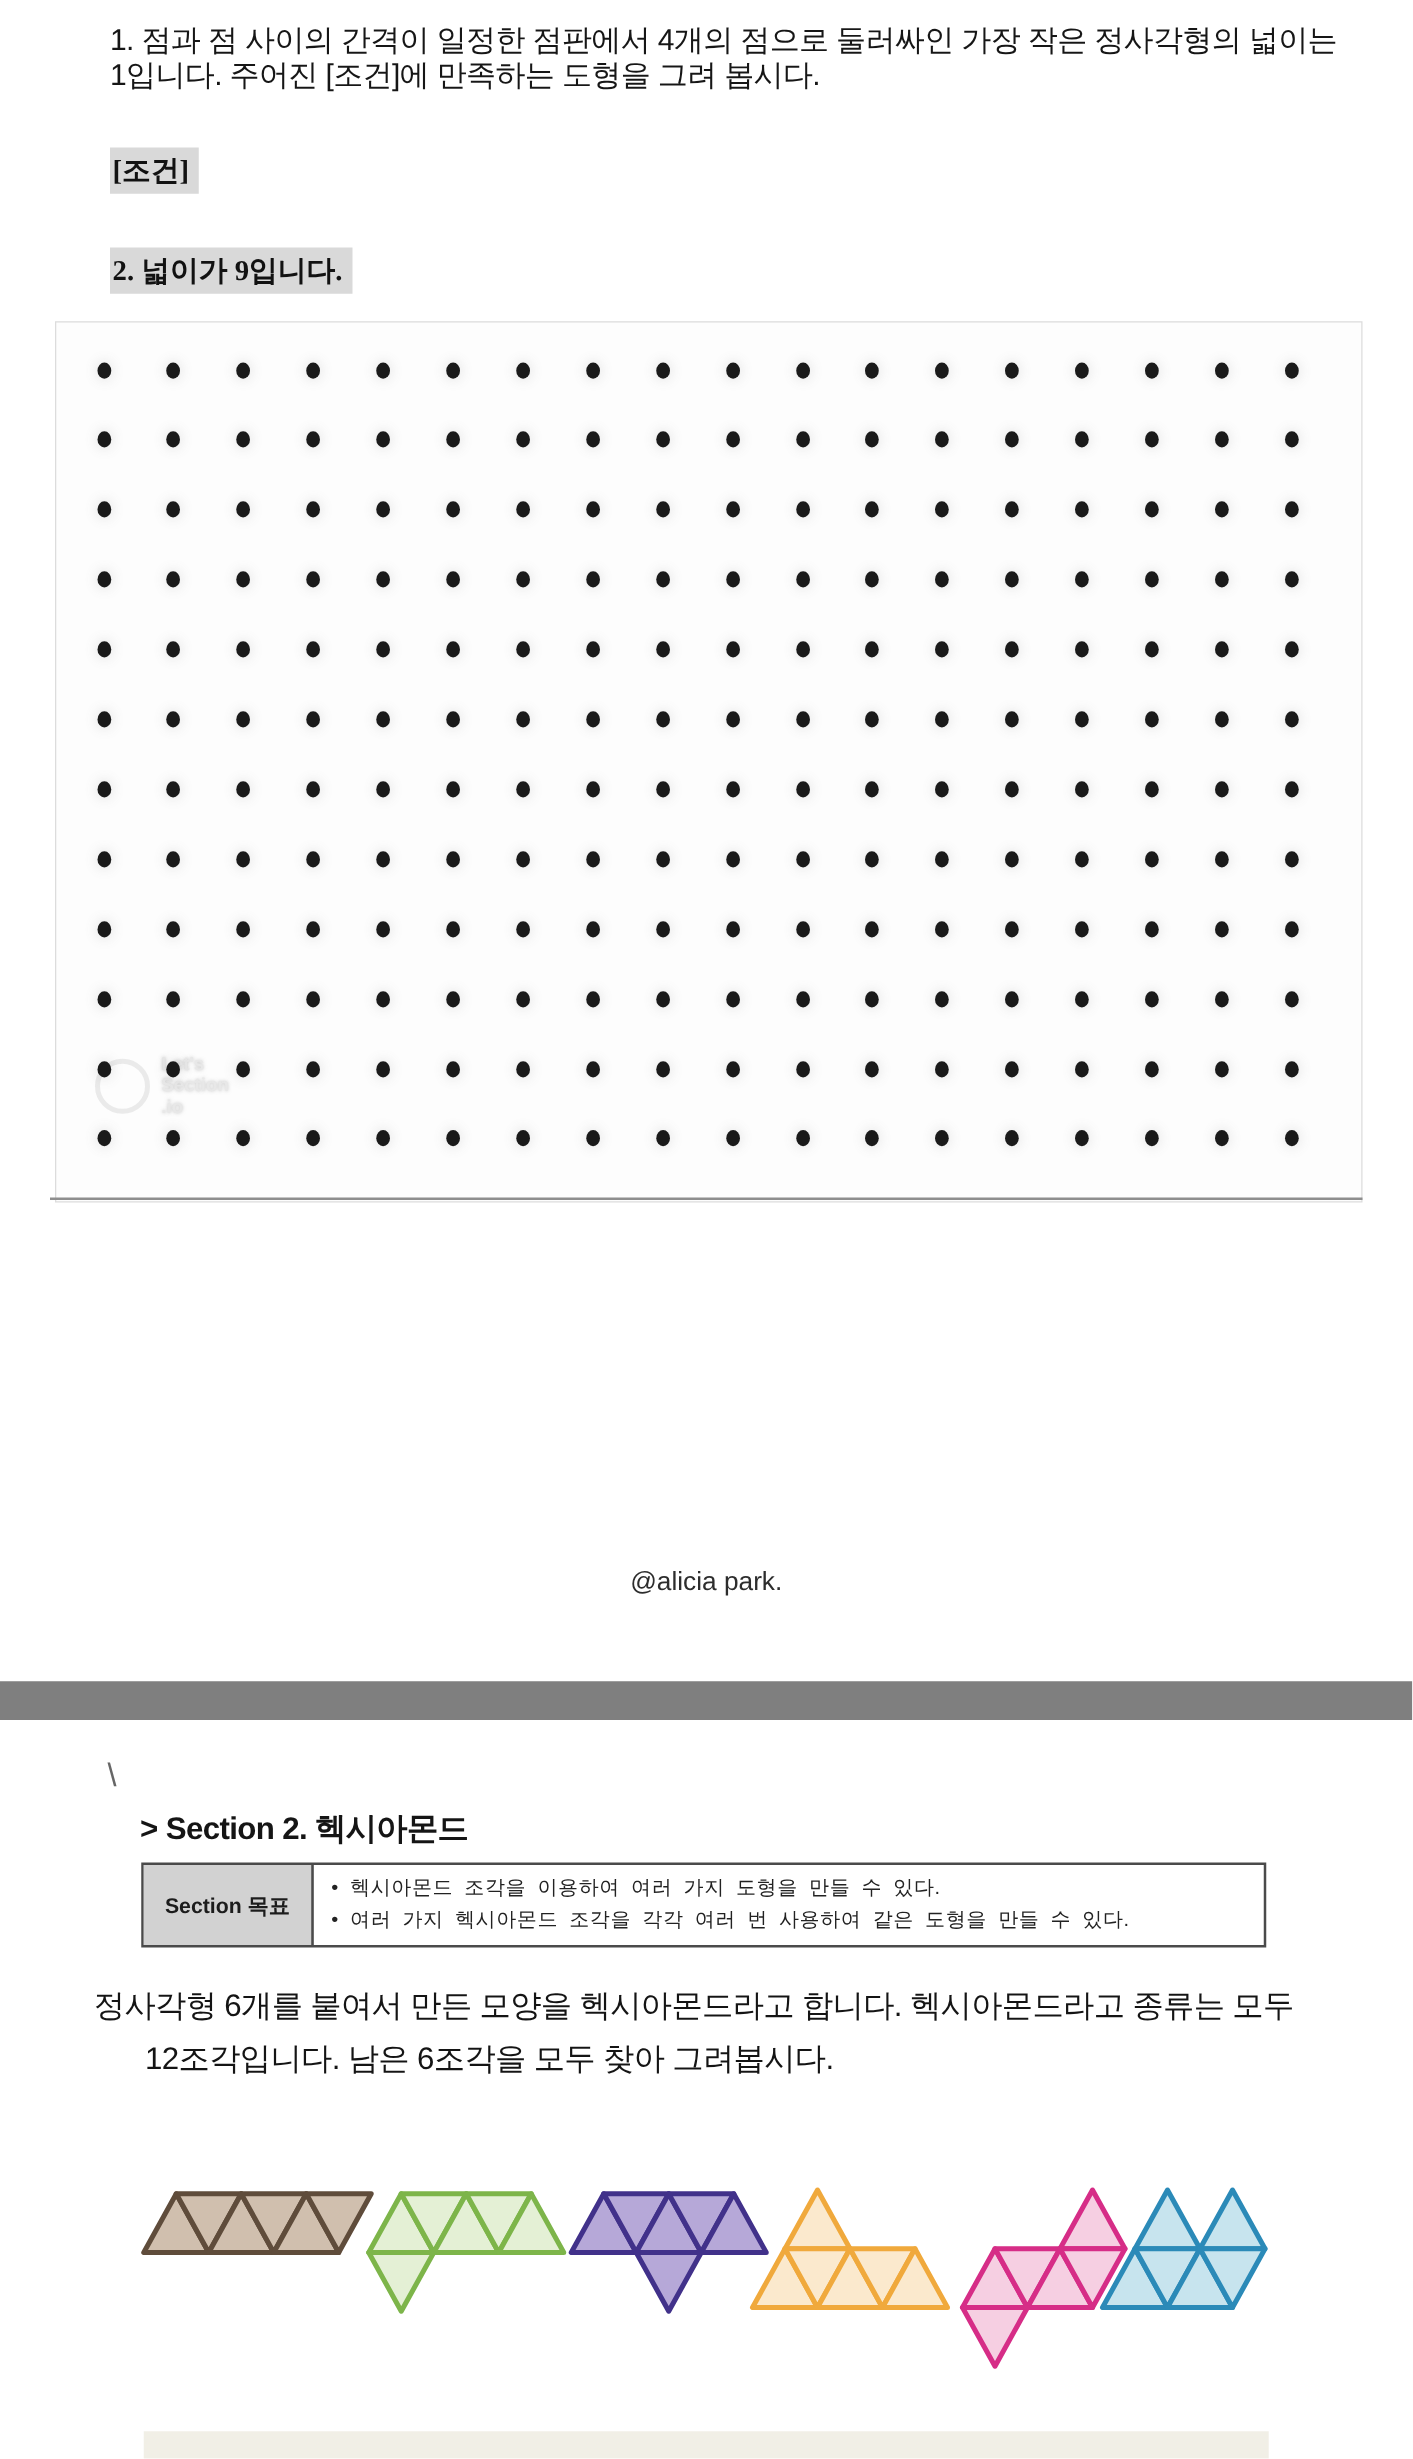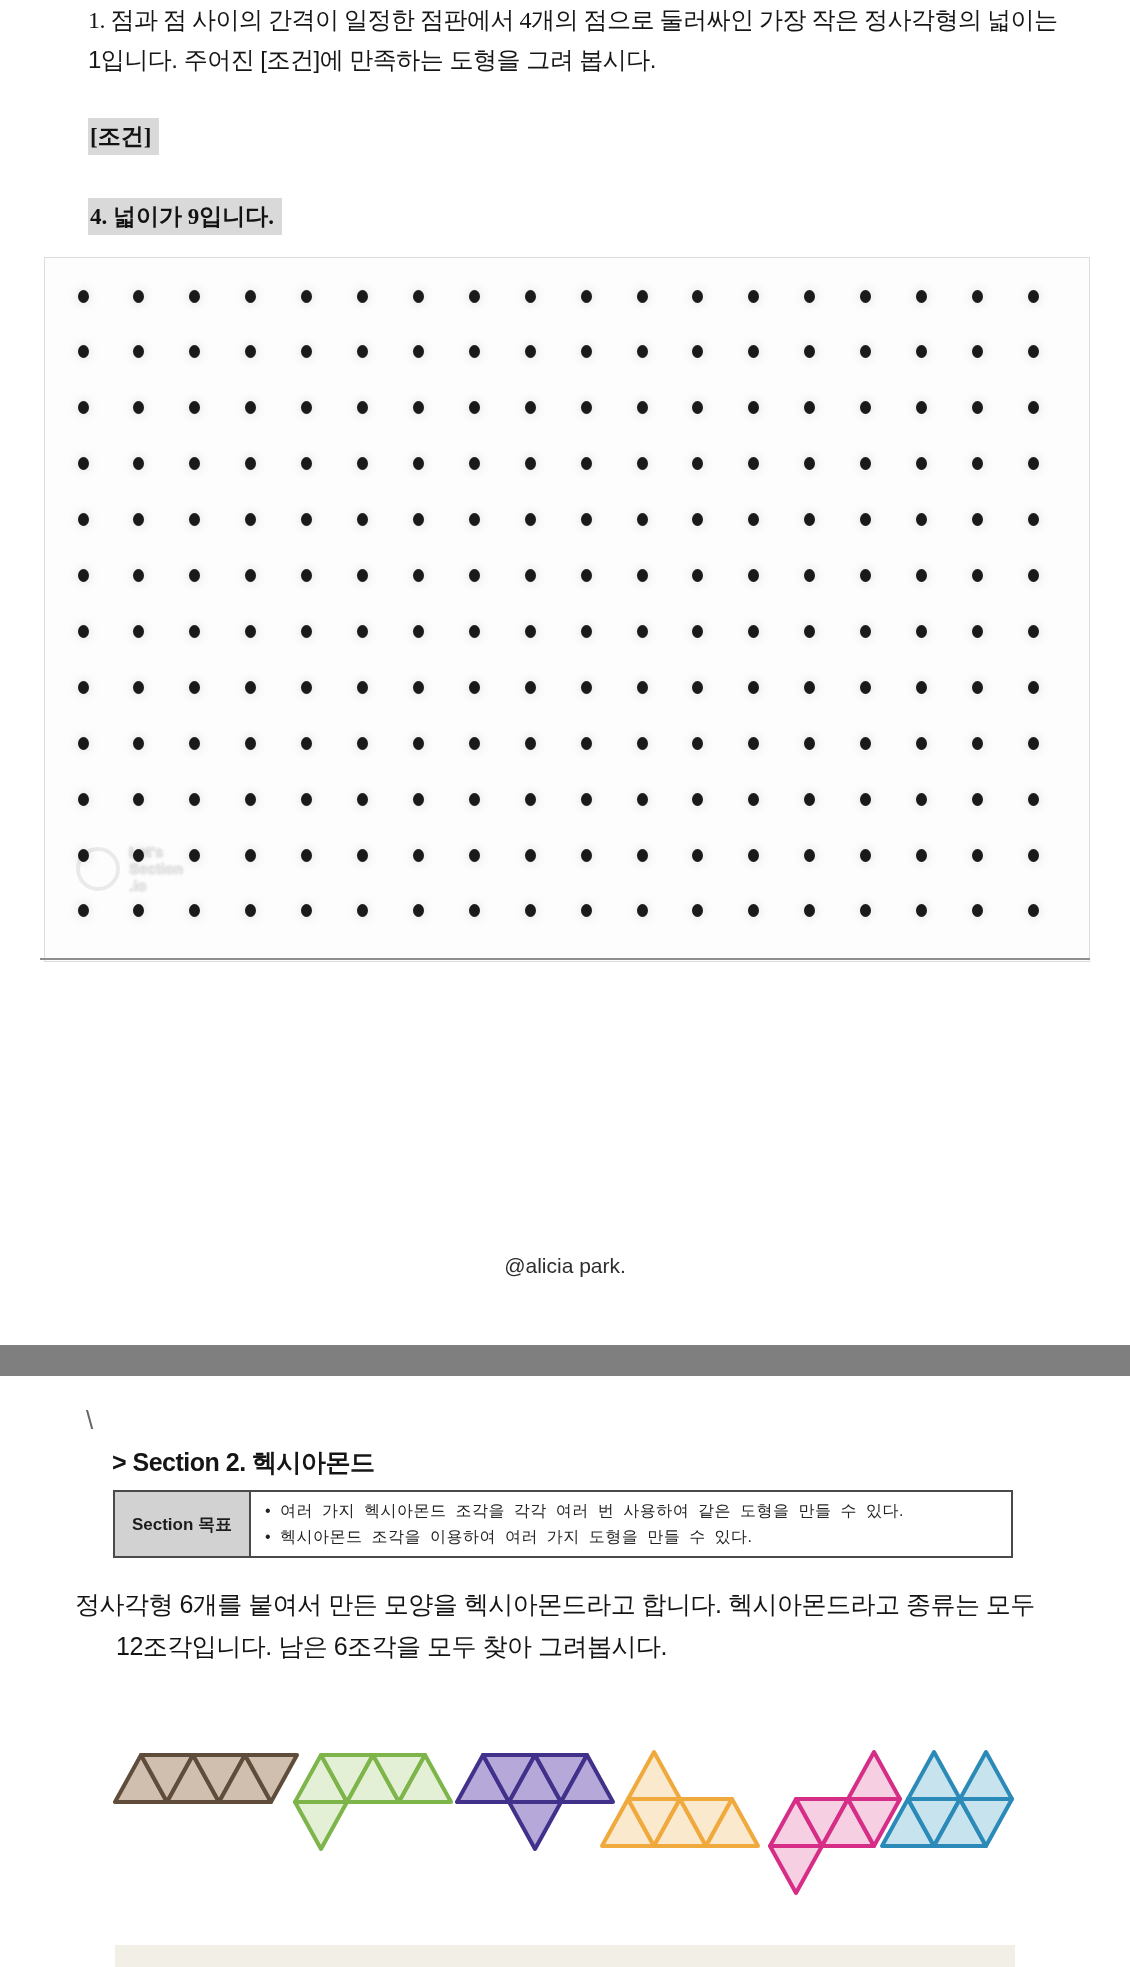--- a/index.html
+++ b/index.html
@@ -45,25 +45,25 @@
 
   .shapes-svg{left:0;top:1700px;}
 
   .bottom-strip{left:115px;top:1945px;width:900px;height:22px;background:#eceade;opacity:0.75;}
 </style>
 </head>
 <body>
 
 <div class="page">
 
-  <div class="abs problem-line" style="top:4px;font-family:Liberation Serif, serif;">1. 점과 점 사이의 간격이 일정한 점판에서 4개의 점으로 둘러싸인 가장 작은 정사각형의 넓이는</div>
+  <div class="abs problem-line" style="top:16px;">1. 점과 점 사이의 간격이 일정한 점판에서 4개의 점으로 둘러싸인 가장 작은 정사각형의 넓이는</div>
   <div class="abs problem-line" style="top:44px;">1입니다. 주어진 [조건]에 만족하는 도형을 그려 봅시다.</div>
 
   <div class="abs cond-line" style="top:118px;"><span class="hl">[조건]</span></div>
-  <div class="abs cond-line" style="top:198px;"><span class="hl">4. 넓이가 9입니다.</span></div>
+  <div class="abs cond-line" style="top:198px;"><span class="hl">2. 넓이가 9입니다.</span></div>
 
   <div class="abs dot-grid" id="dotGrid">
     <div class="wm-circle"></div>
     <div class="abs wm wm-text">
       <div>Let's</div>
       <div>Section</div>
       <div>.io</div>
     </div>
   <div class="dot" style="width: 11px; height: 13px; background: rgb(26, 26, 26); left: 32.5px; top: 31.5px;"></div>
       <div class="dot" style="width: 11px; height: 13px; background: rgb(26, 26, 26); left: 88.4px; top: 31.5px;"></div>
@@ -288,22 +288,22 @@
 
   <div class="abs gray-bar"></div>
 
   <div class="abs backslash">\</div>
 
   <div class="abs sec-heading">&gt; Section 2. 헥시아몬드</div>
 
   <div class="abs obj-table">
     <div class="obj-head">Section 목표</div>
     <div class="obj-body">
+      <div>• 헥시아몬드 조각을 이용하여 여러 가지 도형을 만들 수 있다.</div>
       <div>• 여러 가지 헥시아몬드 조각을 각각 여러 번 사용하여 같은 도형을 만들 수 있다.</div>
-      <div>• 헥시아몬드 조각을 이용하여 여러 가지 도형을 만들 수 있다.</div>
     </div>
   </div>
 
   <div class="abs para-line" style="top:1588px;">정사각형 6개를 붙여서 만든 모양을 헥시아몬드라고 합니다. 헥시아몬드라고 종류는 모두</div>
   <div class="abs para-line" style="top:1630px;margin-left:41px;">12조각입니다. 남은 6조각을 모두 찾아 그려봅시다.</div>
 
   <svg class="abs shapes-svg" id="shapesSvg" width="1130" height="245" viewBox="0 0 1130 245">
       <g>
         <polygon points="115,102 167,102 141,55" fill="#d0bfae" stroke="#5f4c3b" stroke-width="4" stroke-linejoin="round"></polygon>
         <polygon points="141,55 193,55 167,102" fill="#d0bfae" stroke="#5f4c3b" stroke-width="4" stroke-linejoin="round"></polygon>

